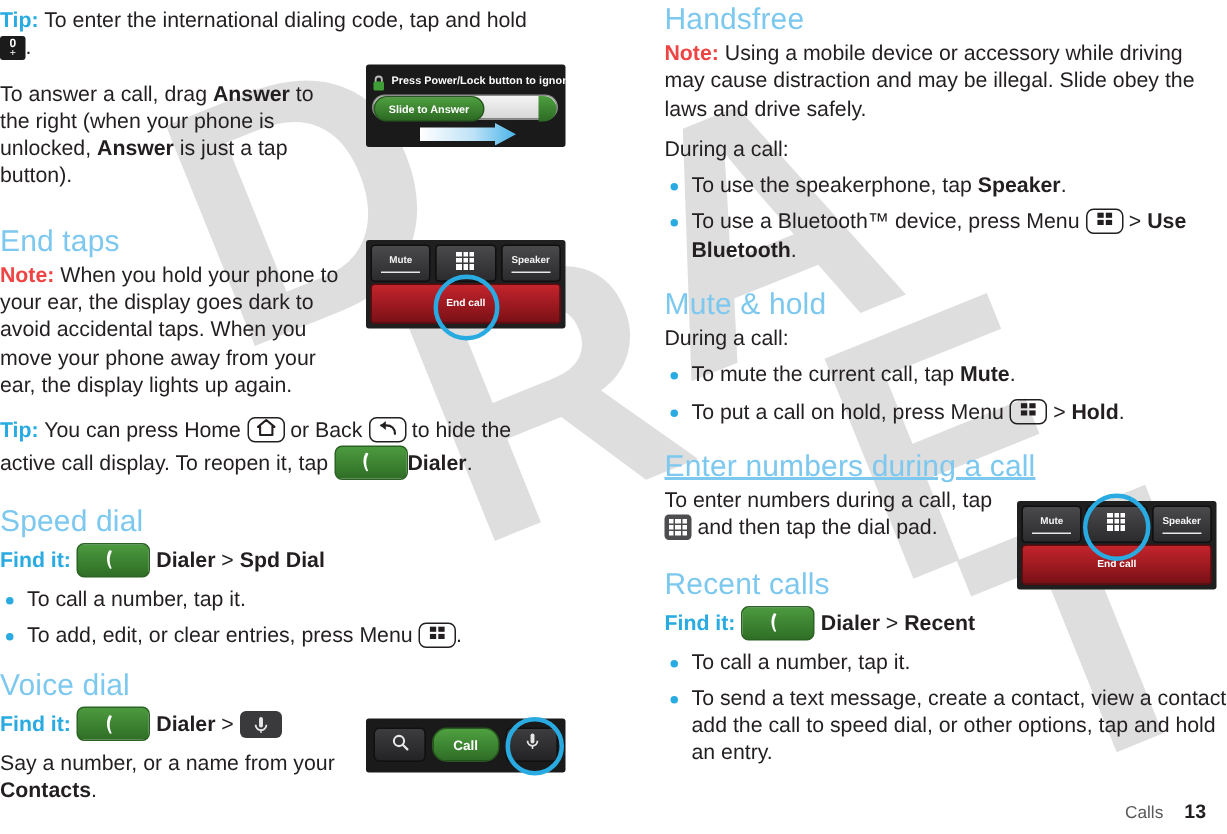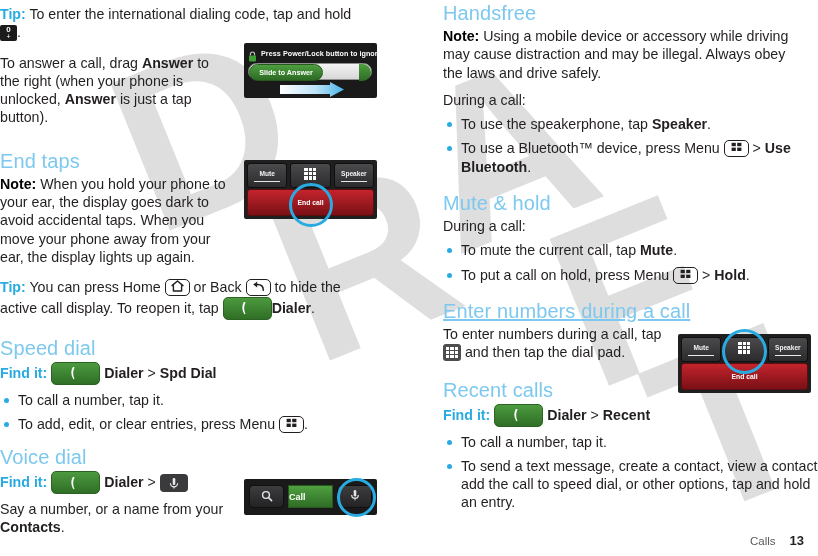--- a/index.html
+++ b/index.html
@@ -55,21 +55,21 @@
     margin: 0 0 2px 0;
     letter-spacing: .1px;
   }
   p {
     margin: 0 0 9px 0;
     font-size: 14.2px;
     line-height: 18.3px;
   }
   p.tight { margin-bottom: 6px; }
   .lbl-tip   { color: #29abe2; font-weight: bold; }
-  .lbl-note  { color: #000000; font-weight: bold; }
+  .lbl-note  { color: #ef4444; font-weight: bold; }
   .lbl-find  { color: #29abe2; font-weight: bold; }
   b, strong  { font-weight: bold; }
 
   ul.bullets {
     list-style: none;
     margin: 0 0 9px 0;
     padding: 0;
   }
   ul.bullets li {
     position: relative;
@@ -311,22 +311,22 @@
     background: linear-gradient(#3d3d3f, #232325);
     border: 1px solid #101010;
     border-radius: 4px;
     display: flex; align-items: center; justify-content: center;
   }
   .v-search { width: 33px; }
   .v-call {
     flex: 1;
     background: linear-gradient(#4fa041, #2e6d25);
     border: 1px solid #27591f;
-    border-radius: 0;
-    display: flex; align-items: center; 
+    border-radius: 10px;
+    display: flex; align-items: center; justify-content: center;
   }
   .v-call span { color: #fff; font-size: 9px; font-weight: bold; }
   .v-mic { width: 33px; }
 
   
   .ring {
     position: absolute;
     border: 3.2px solid #29abe2;
     border-radius: 50%;
     box-sizing: border-box;
@@ -443,21 +443,21 @@
     </p>
     <p style="width:230px;">
       <span>Say a number, or a name from your </span><b>Contacts</b><span>.</span>
     </p>
   </div>
 
   <div class="col col-right">
 
     <h2 class="sec" style="margin-top:2px;">Handsfree</h2>
     <p style="width:364px;">
-      <span class="lbl-note">Note:</span><span> Using a mobile device or accessory while driving may cause distraction and may be illegal. Always obey the laws and drive safely.</span>
+      <span class="lbl-note">Note:</span><span> Using a mobile device or accessory while driving may cause distraction and may be illegal. Slide obey the laws and drive safely.</span>
     </p>
     <p class="tight">During a call:</p>
     <ul class="bullets">
       <li>
         <span>To use the speakerphone, tap </span><b>Speaker</b><span>.</span>
       </li>
       <li style="width:360px;">
         <span>To use a Bluetooth™ device, press Menu </span><span class="key key-outline key-menu">
           <svg width="13" height="12" viewBox="0 0 13 12">
               <rect x="1.6" y="1.8" width="4.2" height="3.4" fill="#231f20"></rect>

